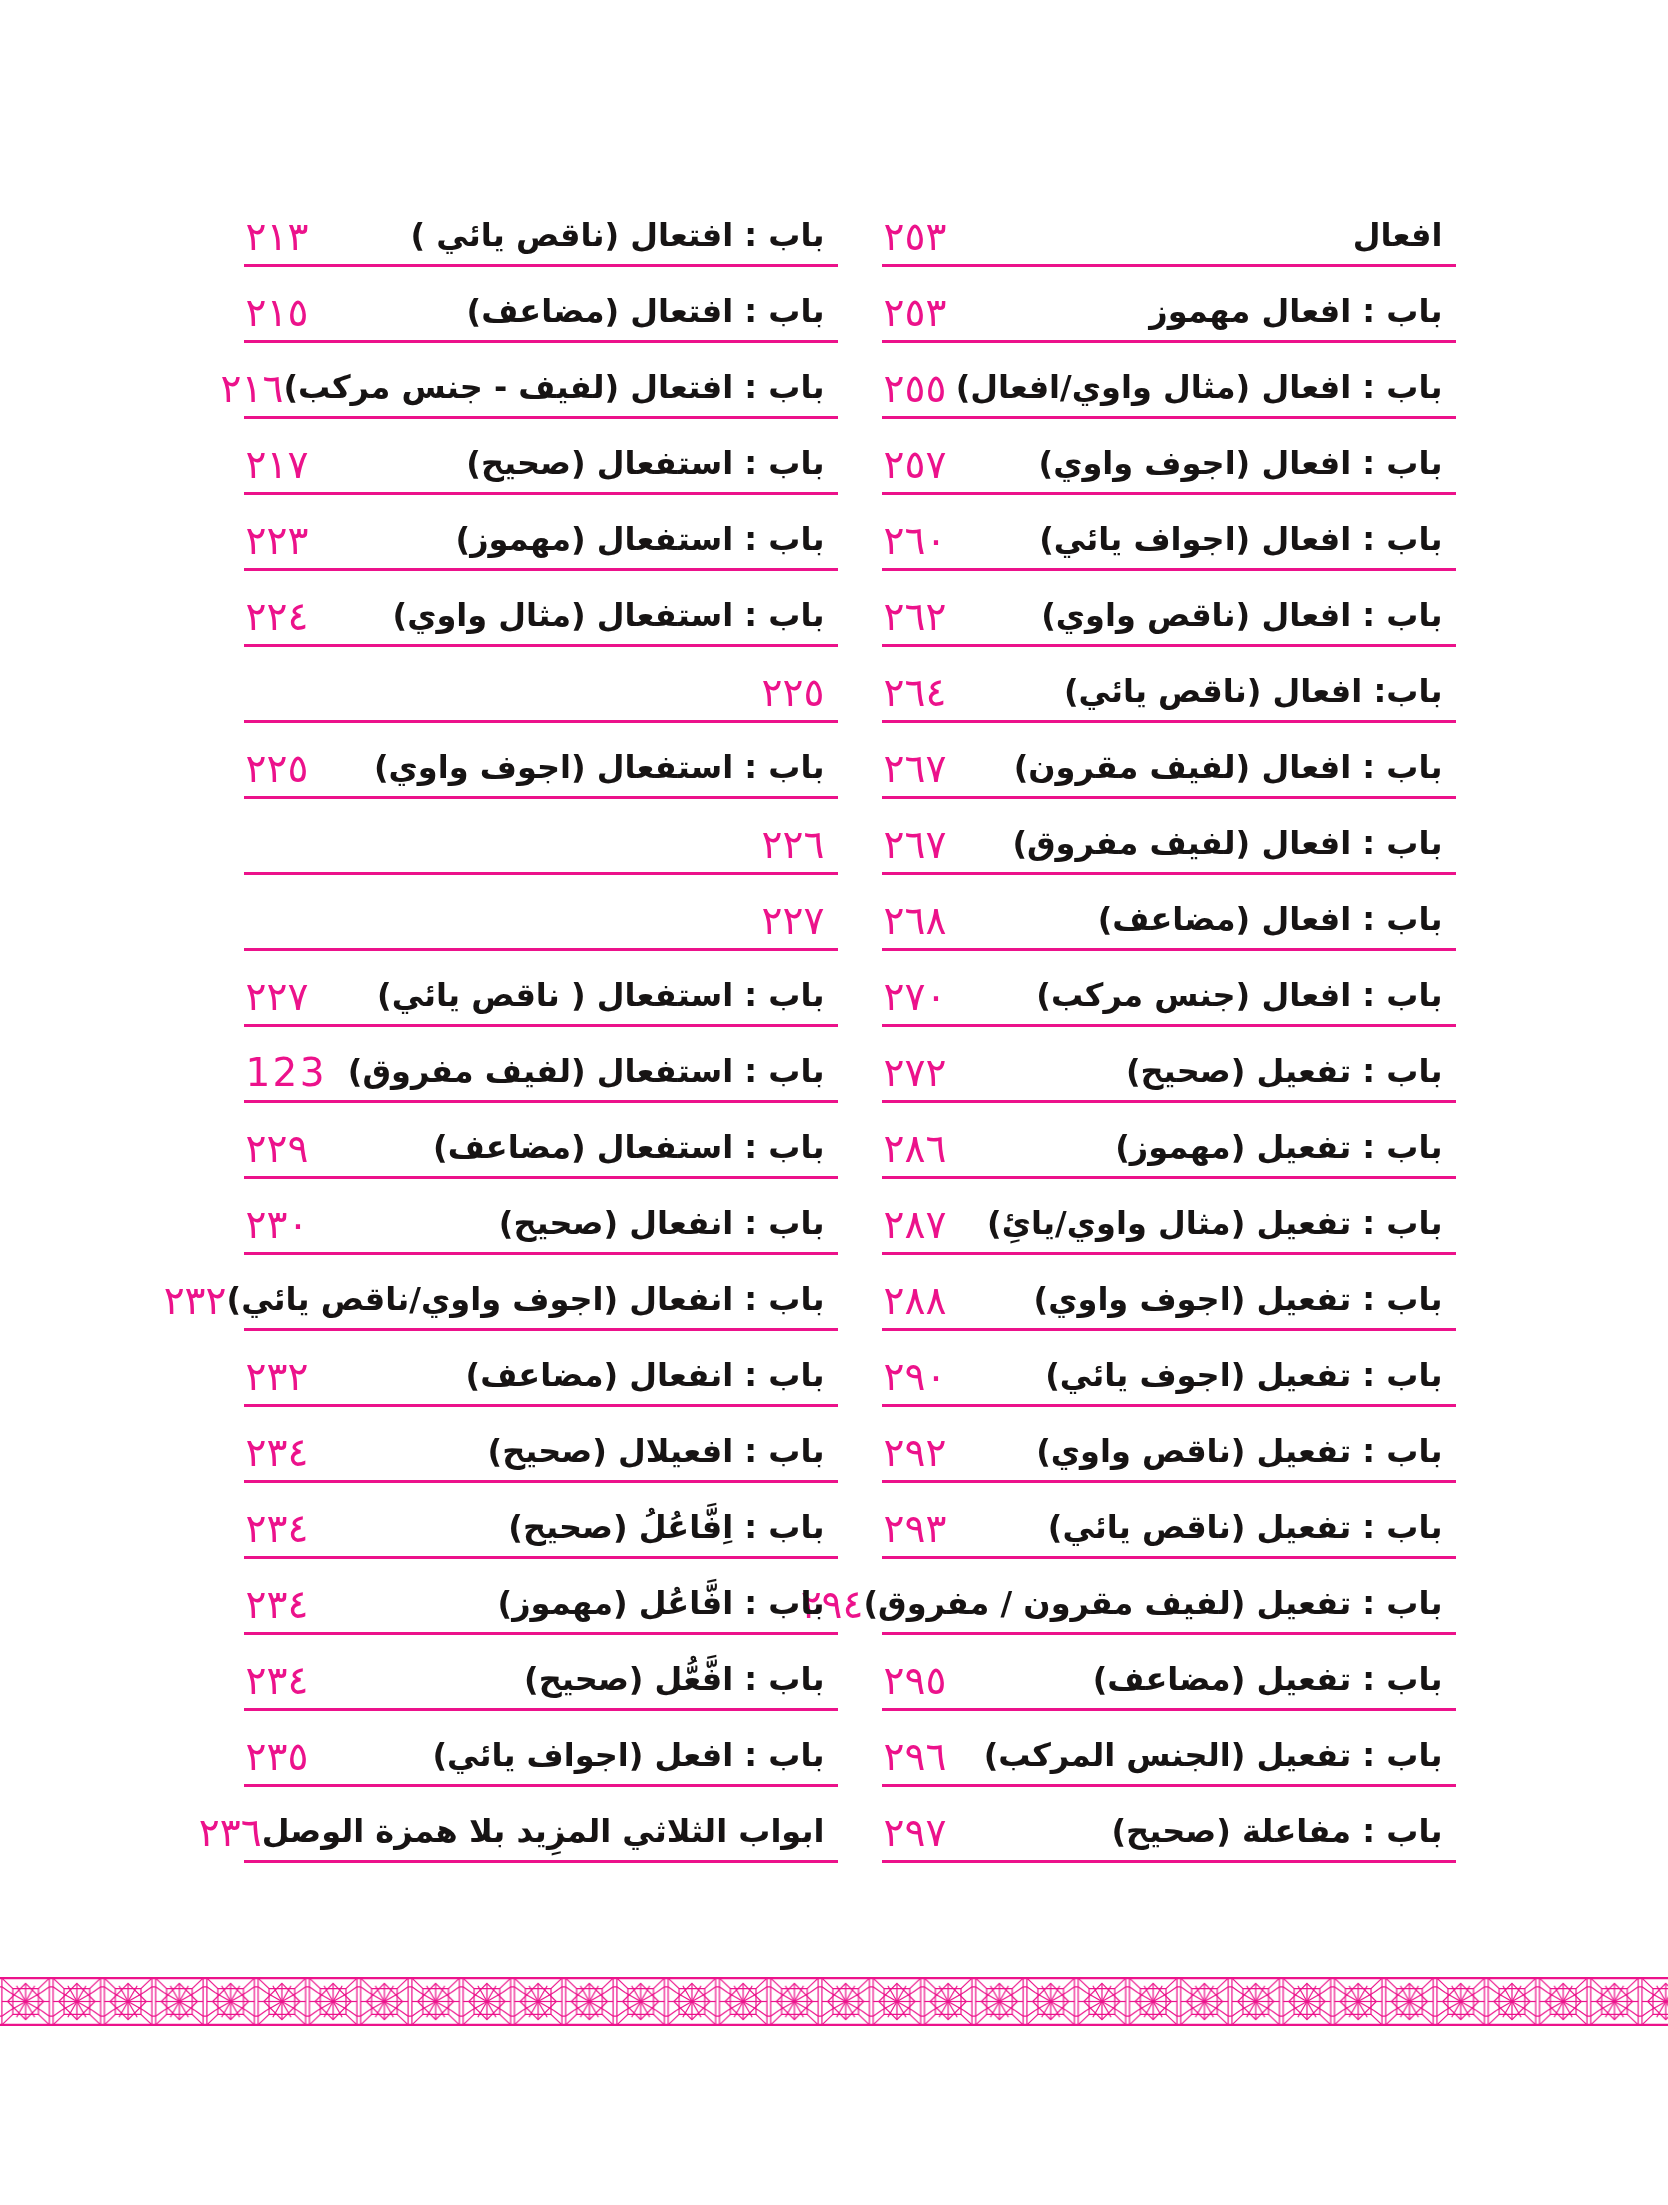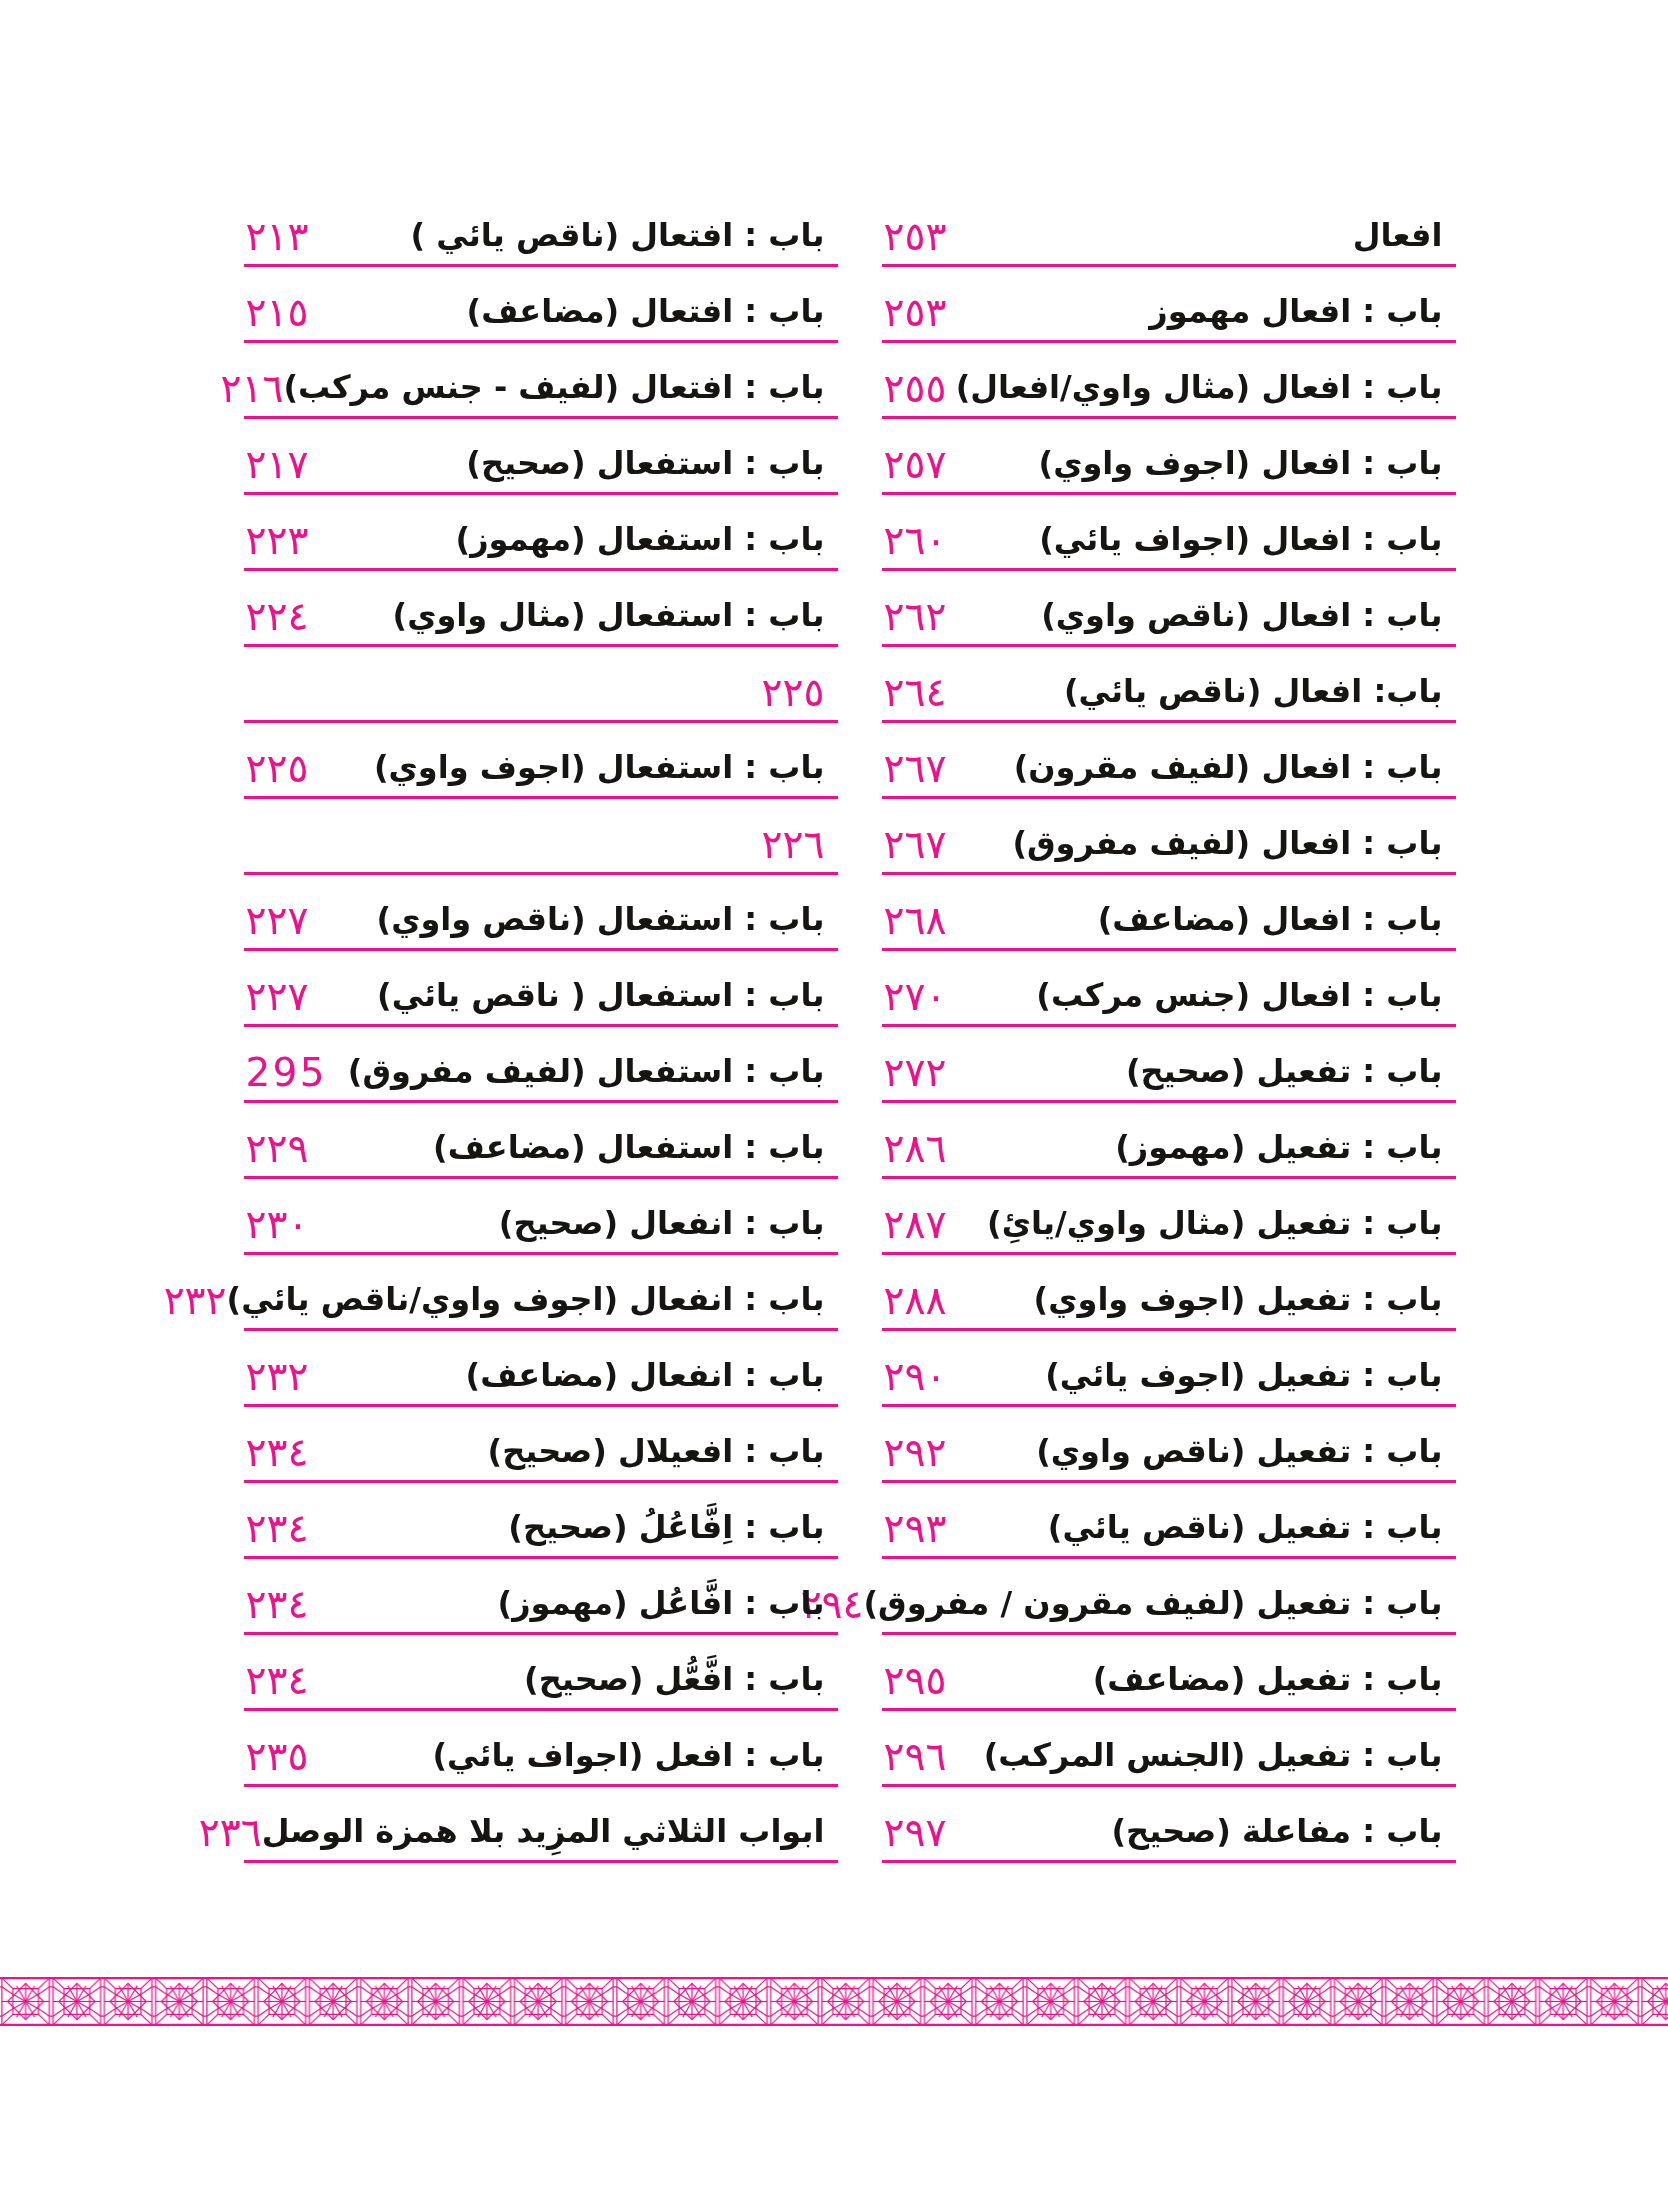--- a/index.html
+++ b/index.html
@@ -222,32 +222,31 @@
   <div class="row">
     <span class="title">باب : استفعال (اجوف واوي)</span>
     <span class="num">٢٢٥</span>
   </div>
 
   <div class="row">
     <span class="num">٢٢٦</span>
   </div>
 
   <div class="row">
-    <span class="title">باب : استفعال (ناقص واوي)</span>
     <span class="num">٢٢٧</span>
   </div>
 
   <div class="row">
     <span class="title">باب : استفعال ( ناقص يائي)</span>
     <span class="num">٢٢٧</span>
   </div>
 
   <div class="row">
     <span class="title">باب : استفعال (لفيف مفروق)</span>
-    <span class="num">295</span>
+    <span class="num">123</span>
   </div>
 
   <div class="row">
     <span class="title">باب : استفعال (مضاعف)</span>
     <span class="num">٢٢٩</span>
   </div>
 
   <div class="row">
     <span class="title">باب : انفعال (صحيح)</span>
     <span class="num">٢٣٠</span>

